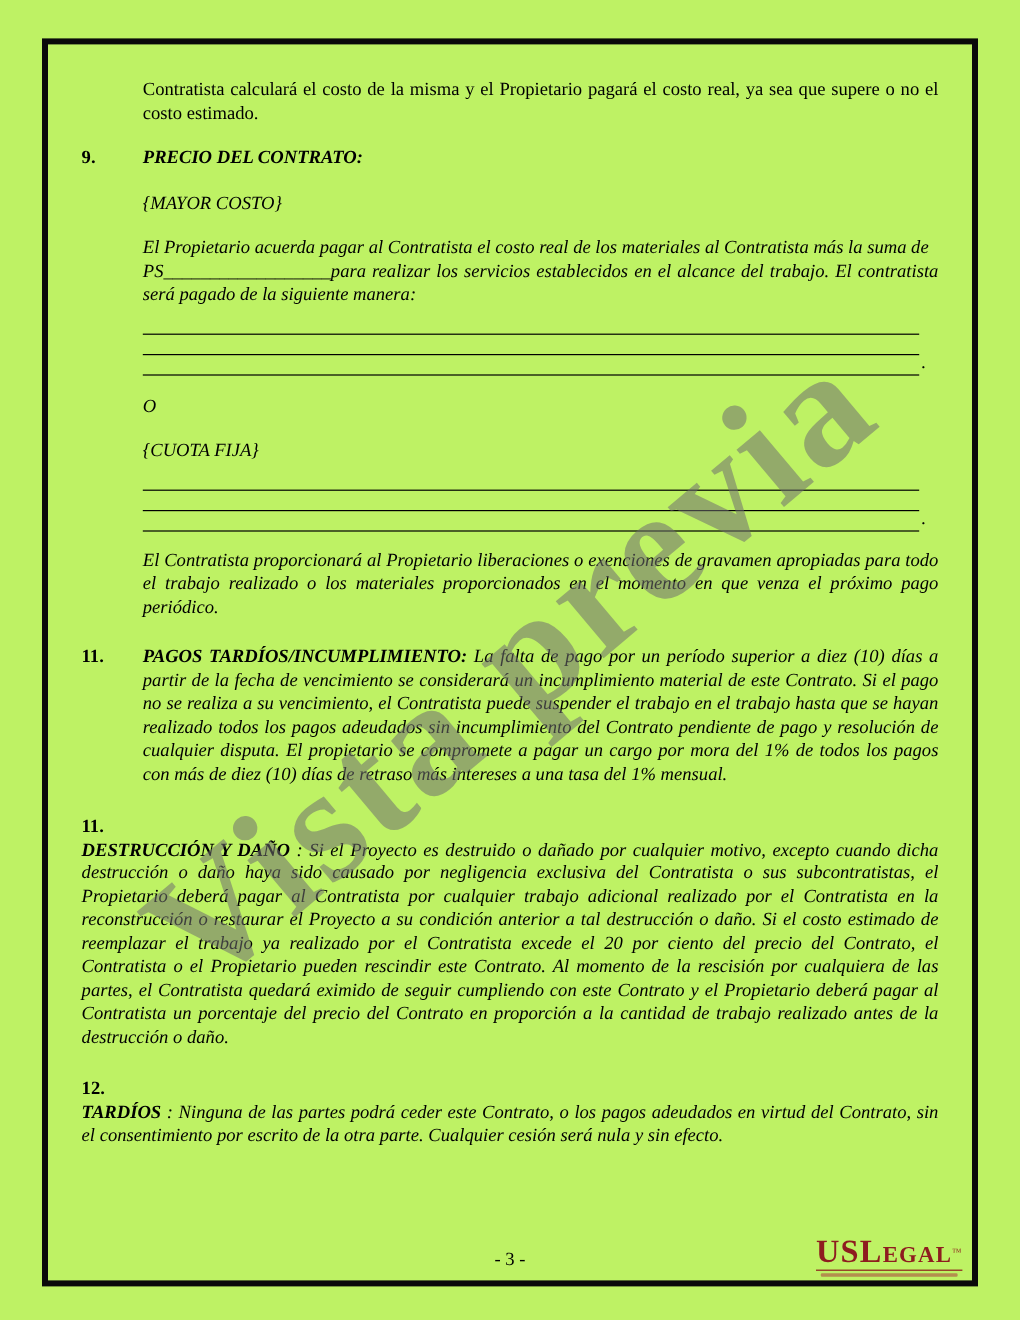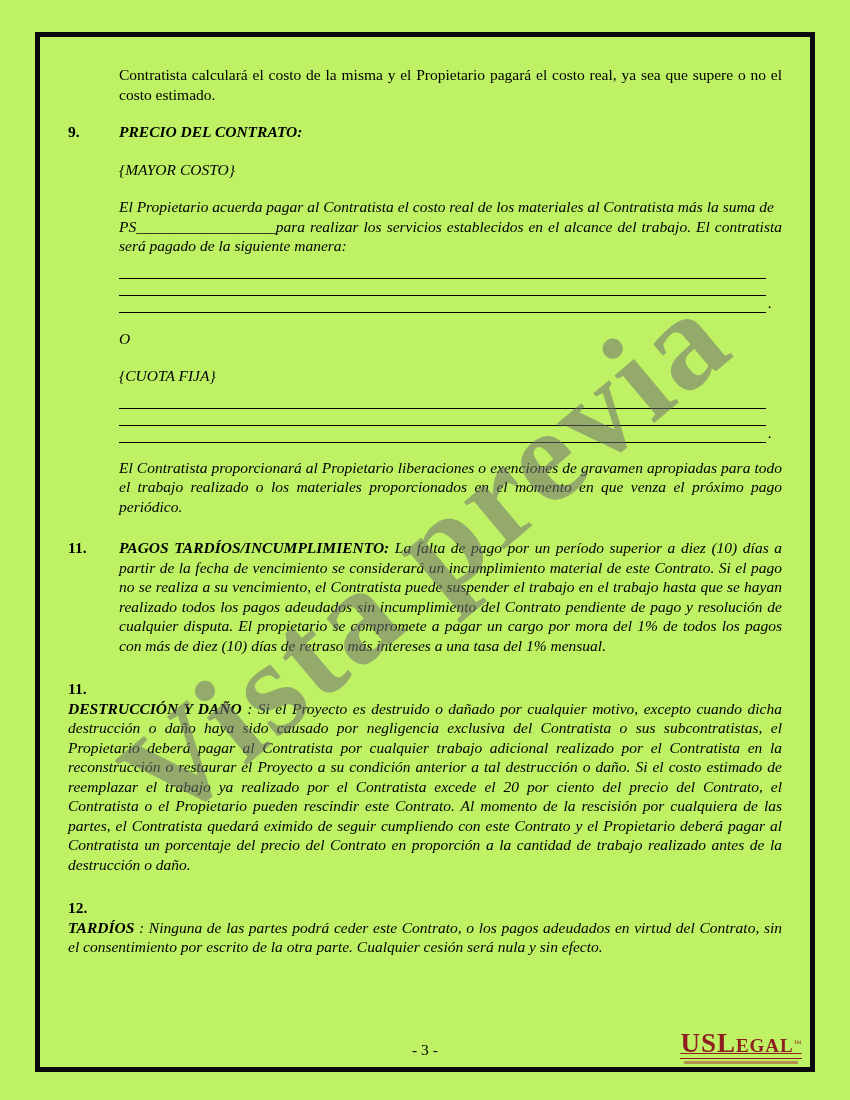--- a/index.html
+++ b/index.html
@@ -57,25 +57,24 @@
     letter-spacing: 4px;
     white-space: nowrap;
     color: rgba(112, 112, 112, 0.55);
     z-index: 10;
     pointer-events: none;
   }
   .logo {
     position: absolute;
     right: 8px; bottom: 3px;
     width: 122px;
-    text-align: center;
+    text-align: left;
     color: #8e1d1f;
     z-index: 11;
     line-height: 1;
-    text-decoration: underline;
   }
   .logo-word {
     font-family: "Liberation Serif", serif;
     font-variant: small-caps;
     font-weight: bold;
     font-size: 27px;
     letter-spacing: 1px;
   }
   .logo-tm { font-size: 8px; vertical-align: super; }
   .logo-rule { border-top: 1.5px solid #8e1d1f; margin-top: 1px; }

